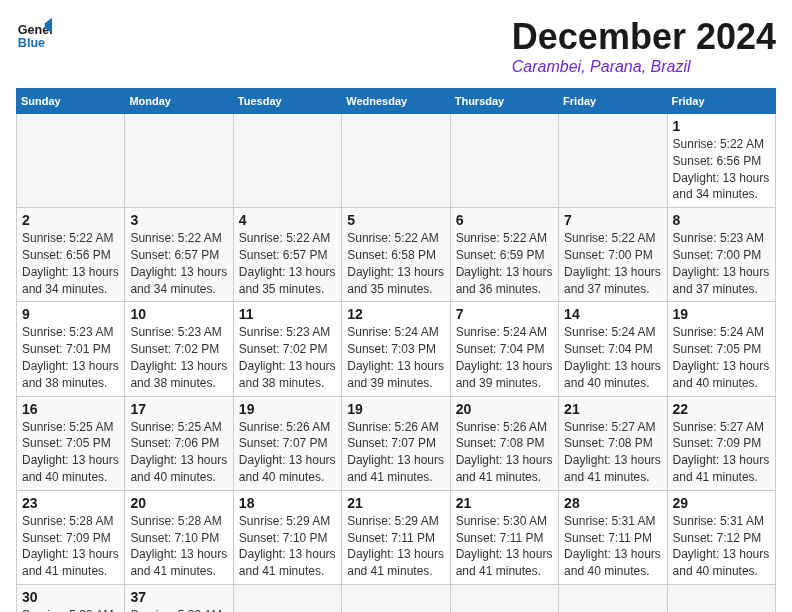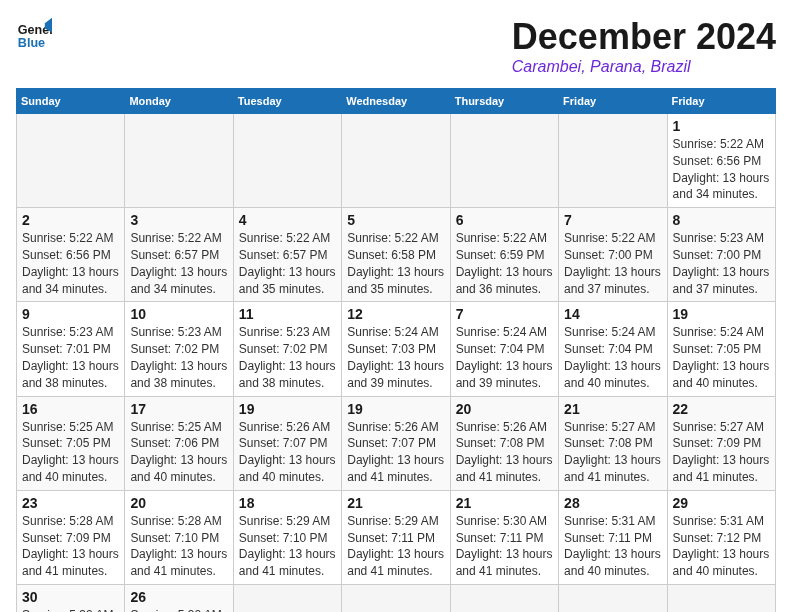--- a/index.html
+++ b/index.html
@@ -363,21 +363,21 @@
       <tr>
         <td>
         <span class="day-number">30</span>
         <div class="day-info">
           Sunrise: 5:32 AM<br>
           Sunset: 7:12 PM<br>
           Daylight: 13 hours and 40 minutes.
         </div>
       </td>
         <td>
-        <span class="day-number">26</span>
+        <span class="day-number">37</span>
         <div class="day-info">
           Sunrise: 5:32 AM<br>
           Sunset: 7:12 PM<br>
           Daylight: 13 hours and 39 minutes.
         </div>
       </td>
         <td class="empty"></td>
         <td class="empty"></td>
         <td class="empty"></td>
         <td class="empty"></td>

